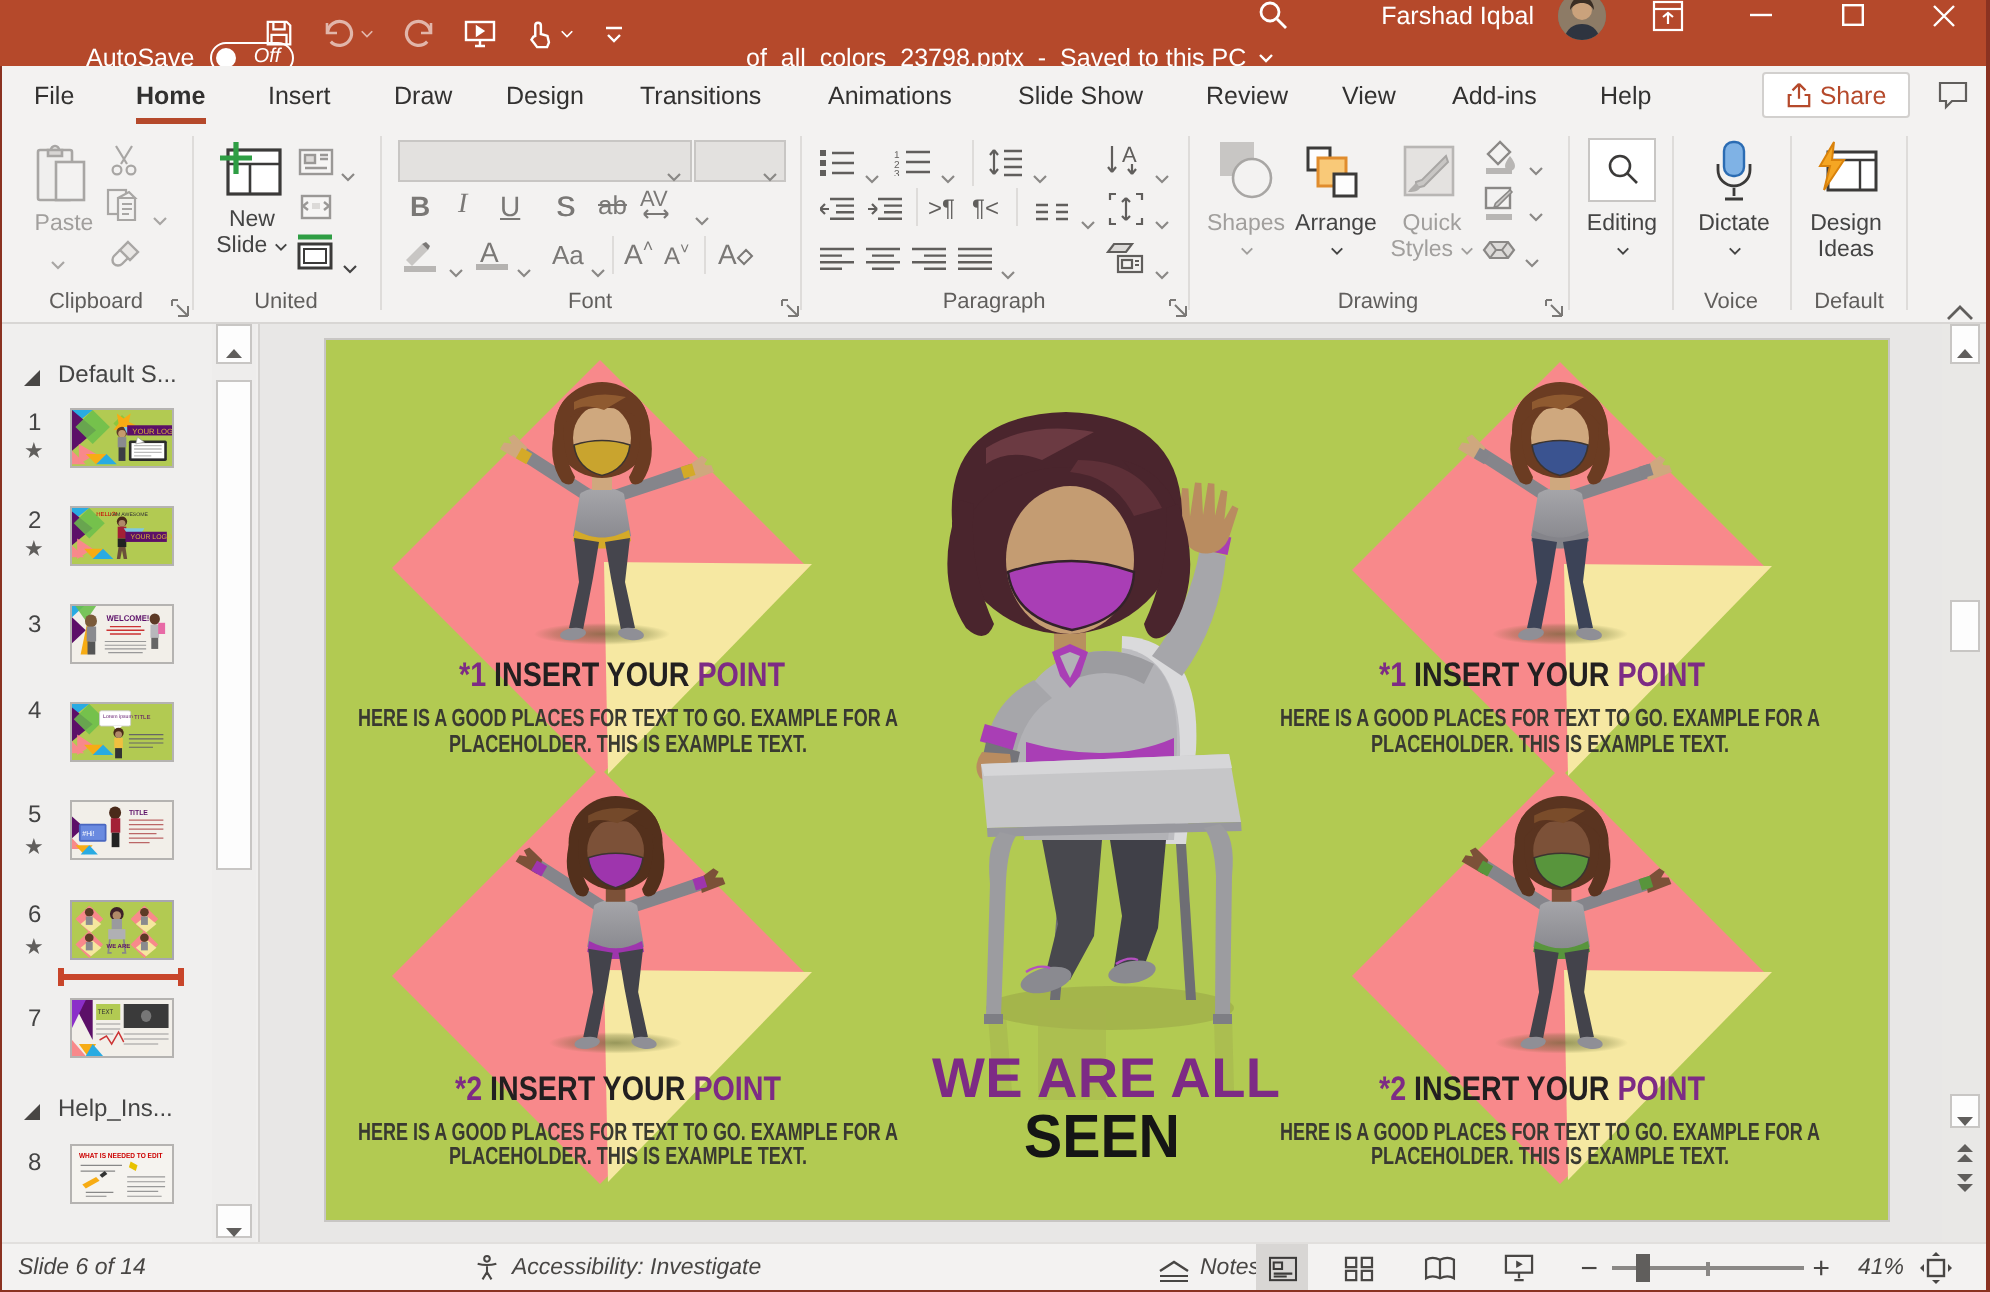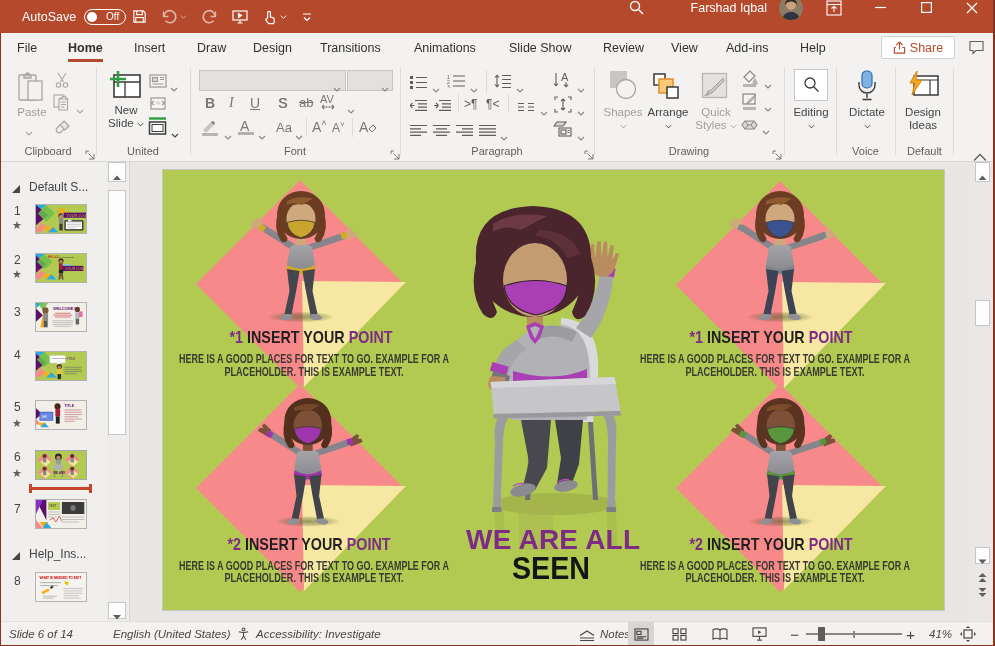--- a/index.html
+++ b/index.html
@@ -1,23 +1,23 @@
 <!DOCTYPE html>
 <html><head>
 <meta charset="utf-8">
 <style>
 * { margin:0; padding:0; box-sizing:border-box; }
 html,body { width:995px; height:646px; overflow:hidden; }
 body { font-family:"Liberation Sans", sans-serif; }
 .app { position:relative; width:995px; height:646px; background:#f3f2f1; overflow:hidden; }
 
 .titlebar { position:absolute; left:0; top:0; width:995px; height:33px; background:#b5492b; color:#fff; }
-.tb { position:absolute; top:0; height:33px; display:flex; align-items:center; color:#fff; font-size:12.5px; }
+.tb { position:absolute; top:12px; height:33px; display:flex; align-items:center; color:#fff; font-size:12.5px;margin-left:21px; }
 .autosave { left:22px; }
-.pill { display:inline-block; margin-left:8px; width:42px; height:16px; border:1px solid #fff; border-radius:8px; position:relative; font-size:10px; }
+.pill { display:inline-block; margin-left:8px; width:42px; height:16px; border:1px solid #fff; border-radius:8px; position:relative; font-size:10px;font-style:italic; }
 .pill .knob { position:absolute; left:2px; top:2px; width:10px; height:10px; background:#fff; border-radius:50%; }
 .pill .off { position:absolute; right:6px; top:1.5px; color:#fff; font-size:10px; }
 .qat { position:absolute; top:0; height:33px; display:flex; align-items:center; gap:14px; left:132px; }
 .doctitle { left:352px; }
 .tb-right { position:absolute; right:0; top:0; height:15px; display:flex; align-items:center; }
 .avatar { width:24px; height:24px; border-radius:50%; background:#7a6a58; overflow:hidden; position:relative; }
 .winbtn { width:46px; height:33px; display:flex; align-items:center; justify-content:center; }
 
 .menubar { position:absolute; left:0; top:33px; width:995px; height:29px; background:#f3f2f1; font-size:12.5px; color:#323130; }
 .menu { position:absolute; top:0; height:29px; display:flex; align-items:center; }
@@ -92,20 +92,25 @@
     <span style="display:flex;align-items:center;gap:3px">
       <svg width="15" height="16" viewBox="0 0 16 16" fill="none" stroke="#fff" stroke-width="1.3">
             <path d="M6 9V3.5a1.5 1.5 0 0 1 3 0V8l3.5 1 .8 3.5-1 2.5H7l-3-4 1-1.5z"></path>
           </svg>
       <svg width="7" height="7" viewBox="0 0 8 8" fill="none" stroke="#fff" stroke-width="1">
             <path d="M1 3l3 3 3-3"></path>
           </svg>
     </span>
     <svg width="12" height="12" viewBox="0 0 12 12" fill="none" stroke="#fff" stroke-width="1.2">
           <path d="M2 3h8M3 6.5l3 3 3-3"></path>
+        </svg>
+  </div>
+  <div class="tb doctitle">of_all_colors_23798.pptx&nbsp;&nbsp;-&nbsp;&nbsp;Saved to this PC
+    <svg style="margin-left:6px" width="8" height="8" viewBox="0 0 8 8">
+          <path d="M1 2.5l3 3 3-3" fill="none" stroke="#fff" stroke-width="1.2"></path>
         </svg>
   </div>
   <div class="tb-right">
     <svg style="margin-right:46px" width="17" height="17" viewBox="0 0 17 17" fill="none" stroke="#fff" stroke-width="1.4">
           <circle cx="7" cy="7" r="4.5"></circle>
           <path d="M10.5 10.5L15 15"></path>
         </svg>
     <span style="font-size:12.5px;margin-right:12px">Farshad Iqbal</span>
     <span class="avatar">
       <svg width="24" height="24" viewBox="0 0 24 24">
@@ -833,21 +838,20 @@
             </svg></div>
       <div style="position:absolute;left:6px;top:422px"><svg width="11" height="11" viewBox="0 0 11 11">
               <path d="M1.5 1L5.5 5L9.5 1zM1.5 6L5.5 10L9.5 6z" fill="#605e5c"></path>
             </svg></div>
     </div>
   </div>
 </div>
 
 <div class="statusbar">
   <div class="sb" style="left:9px">Slide 6 of 14</div>
-  <div class="sb" style="left:113px">English (United States)</div>
   <div class="sb" style="left:236px;gap:5px">
     <svg width="15" height="14" viewBox="0 0 16 15" fill="none" stroke="#484644" stroke-width="1.1">
           <circle cx="8" cy="2.6" r="1.5"></circle>
           <path d="M3 5.2c3.5 1 6.5 1 10 0M8 6.5v3.2M8 9.7L5.6 13.6M8 9.7l2.4 3.9"></path>
         </svg>
     Accessibility: Investigate
   </div>
   <div class="sb" style="left:578px;gap:4px">
     <svg width="18" height="13" viewBox="0 0 18 13">
           <path d="M2 7.5l7-4.5 7 4.5" fill="none" stroke="#484644" stroke-width="1.2"></path>

